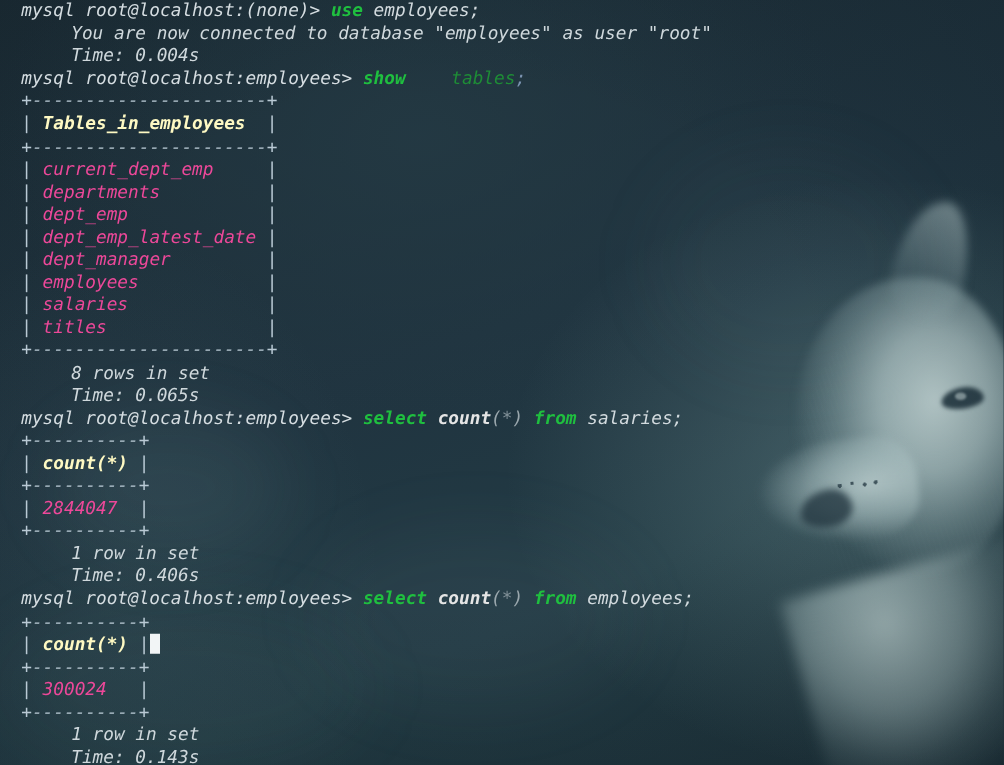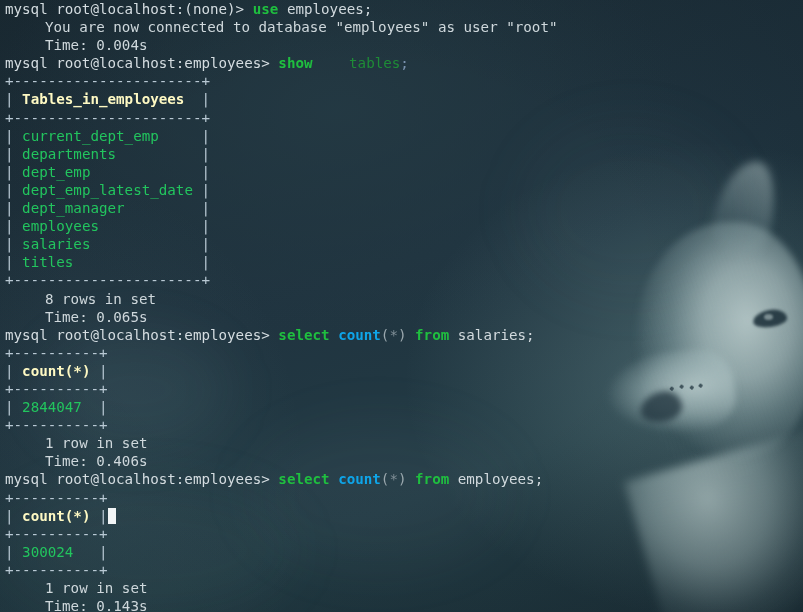--- a/index.html
+++ b/index.html
@@ -143,34 +143,35 @@
     inset: 0;
     z-index: 2;
     padding: 0;
     font-size: 14.2px;
     line-height: 18.1px;
     white-space: pre;
     letter-spacing: 0px;
   }
   .line {
     height: 18.1px;
-    padding-left: 5px;
+    padding-left: 17px;
+    font-style: italic;
   }
   
   .c-default { color: #cfd8dc; margin-left: 40px; }
   .c-plain   { color: #d2dade; }
   .c-kw      { color: #1fbf3f; font-weight: bold; }
   .c-kw-dim  { color: #1e8c36; margin-left: 28px; }
-  .c-fn      { color: #0ea5e9; font-weight: bold; margin-top: 20px; }
+  .c-fn      { color: #e5e5e5; font-weight: bold; margin-top: 20px; }
   .c-punct   { color: #9aa7ad; }
   .c-star    { color: #7f8e96; }
   .c-semi    { color: #7b93b0; }
   .c-border  { color: #b9c9d4; }
   .c-header  { color: #fef9c3; font-weight: bold; }
-  .c-num     { color: #22c55e; }
+  .c-num     { color: #ec4899; }
   .c-prompt  { color: #d5dde1; }
 
   .cursor {
     display: inline-block;
     width: 8.55px;
     height: 16px;
     background: #f2f5f6;
     vertical-align: -3px;
   }
 </style>

